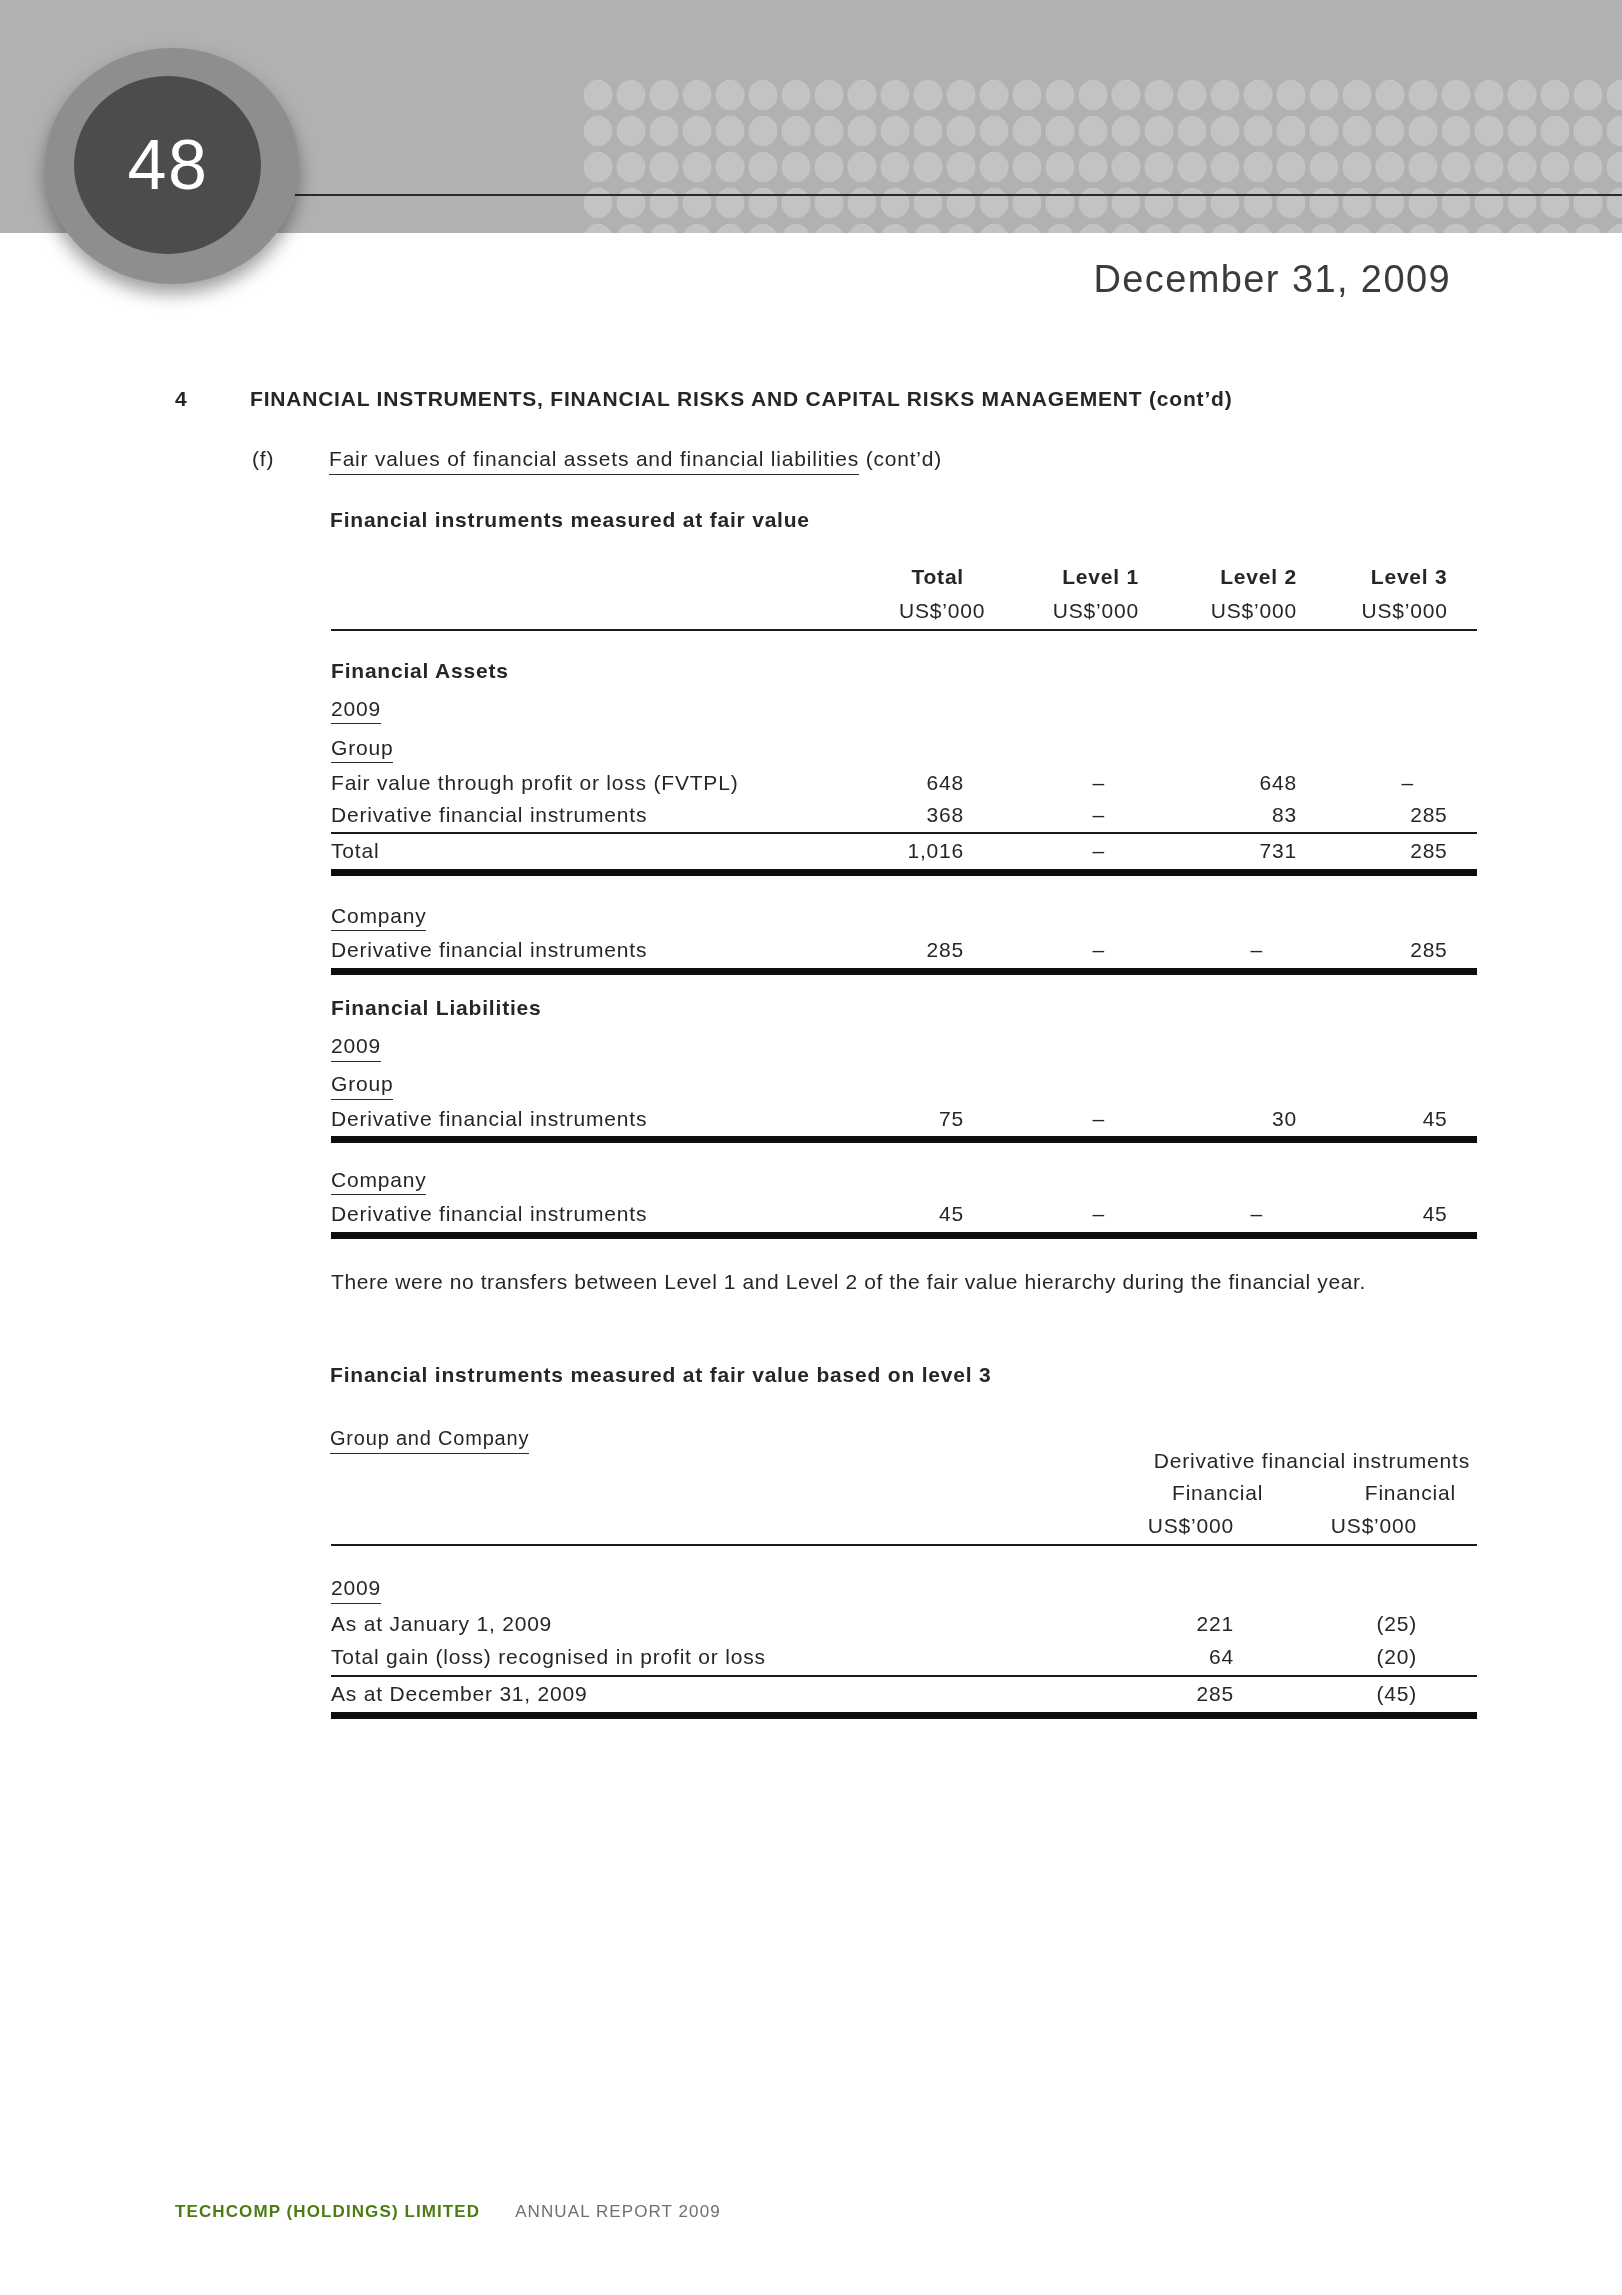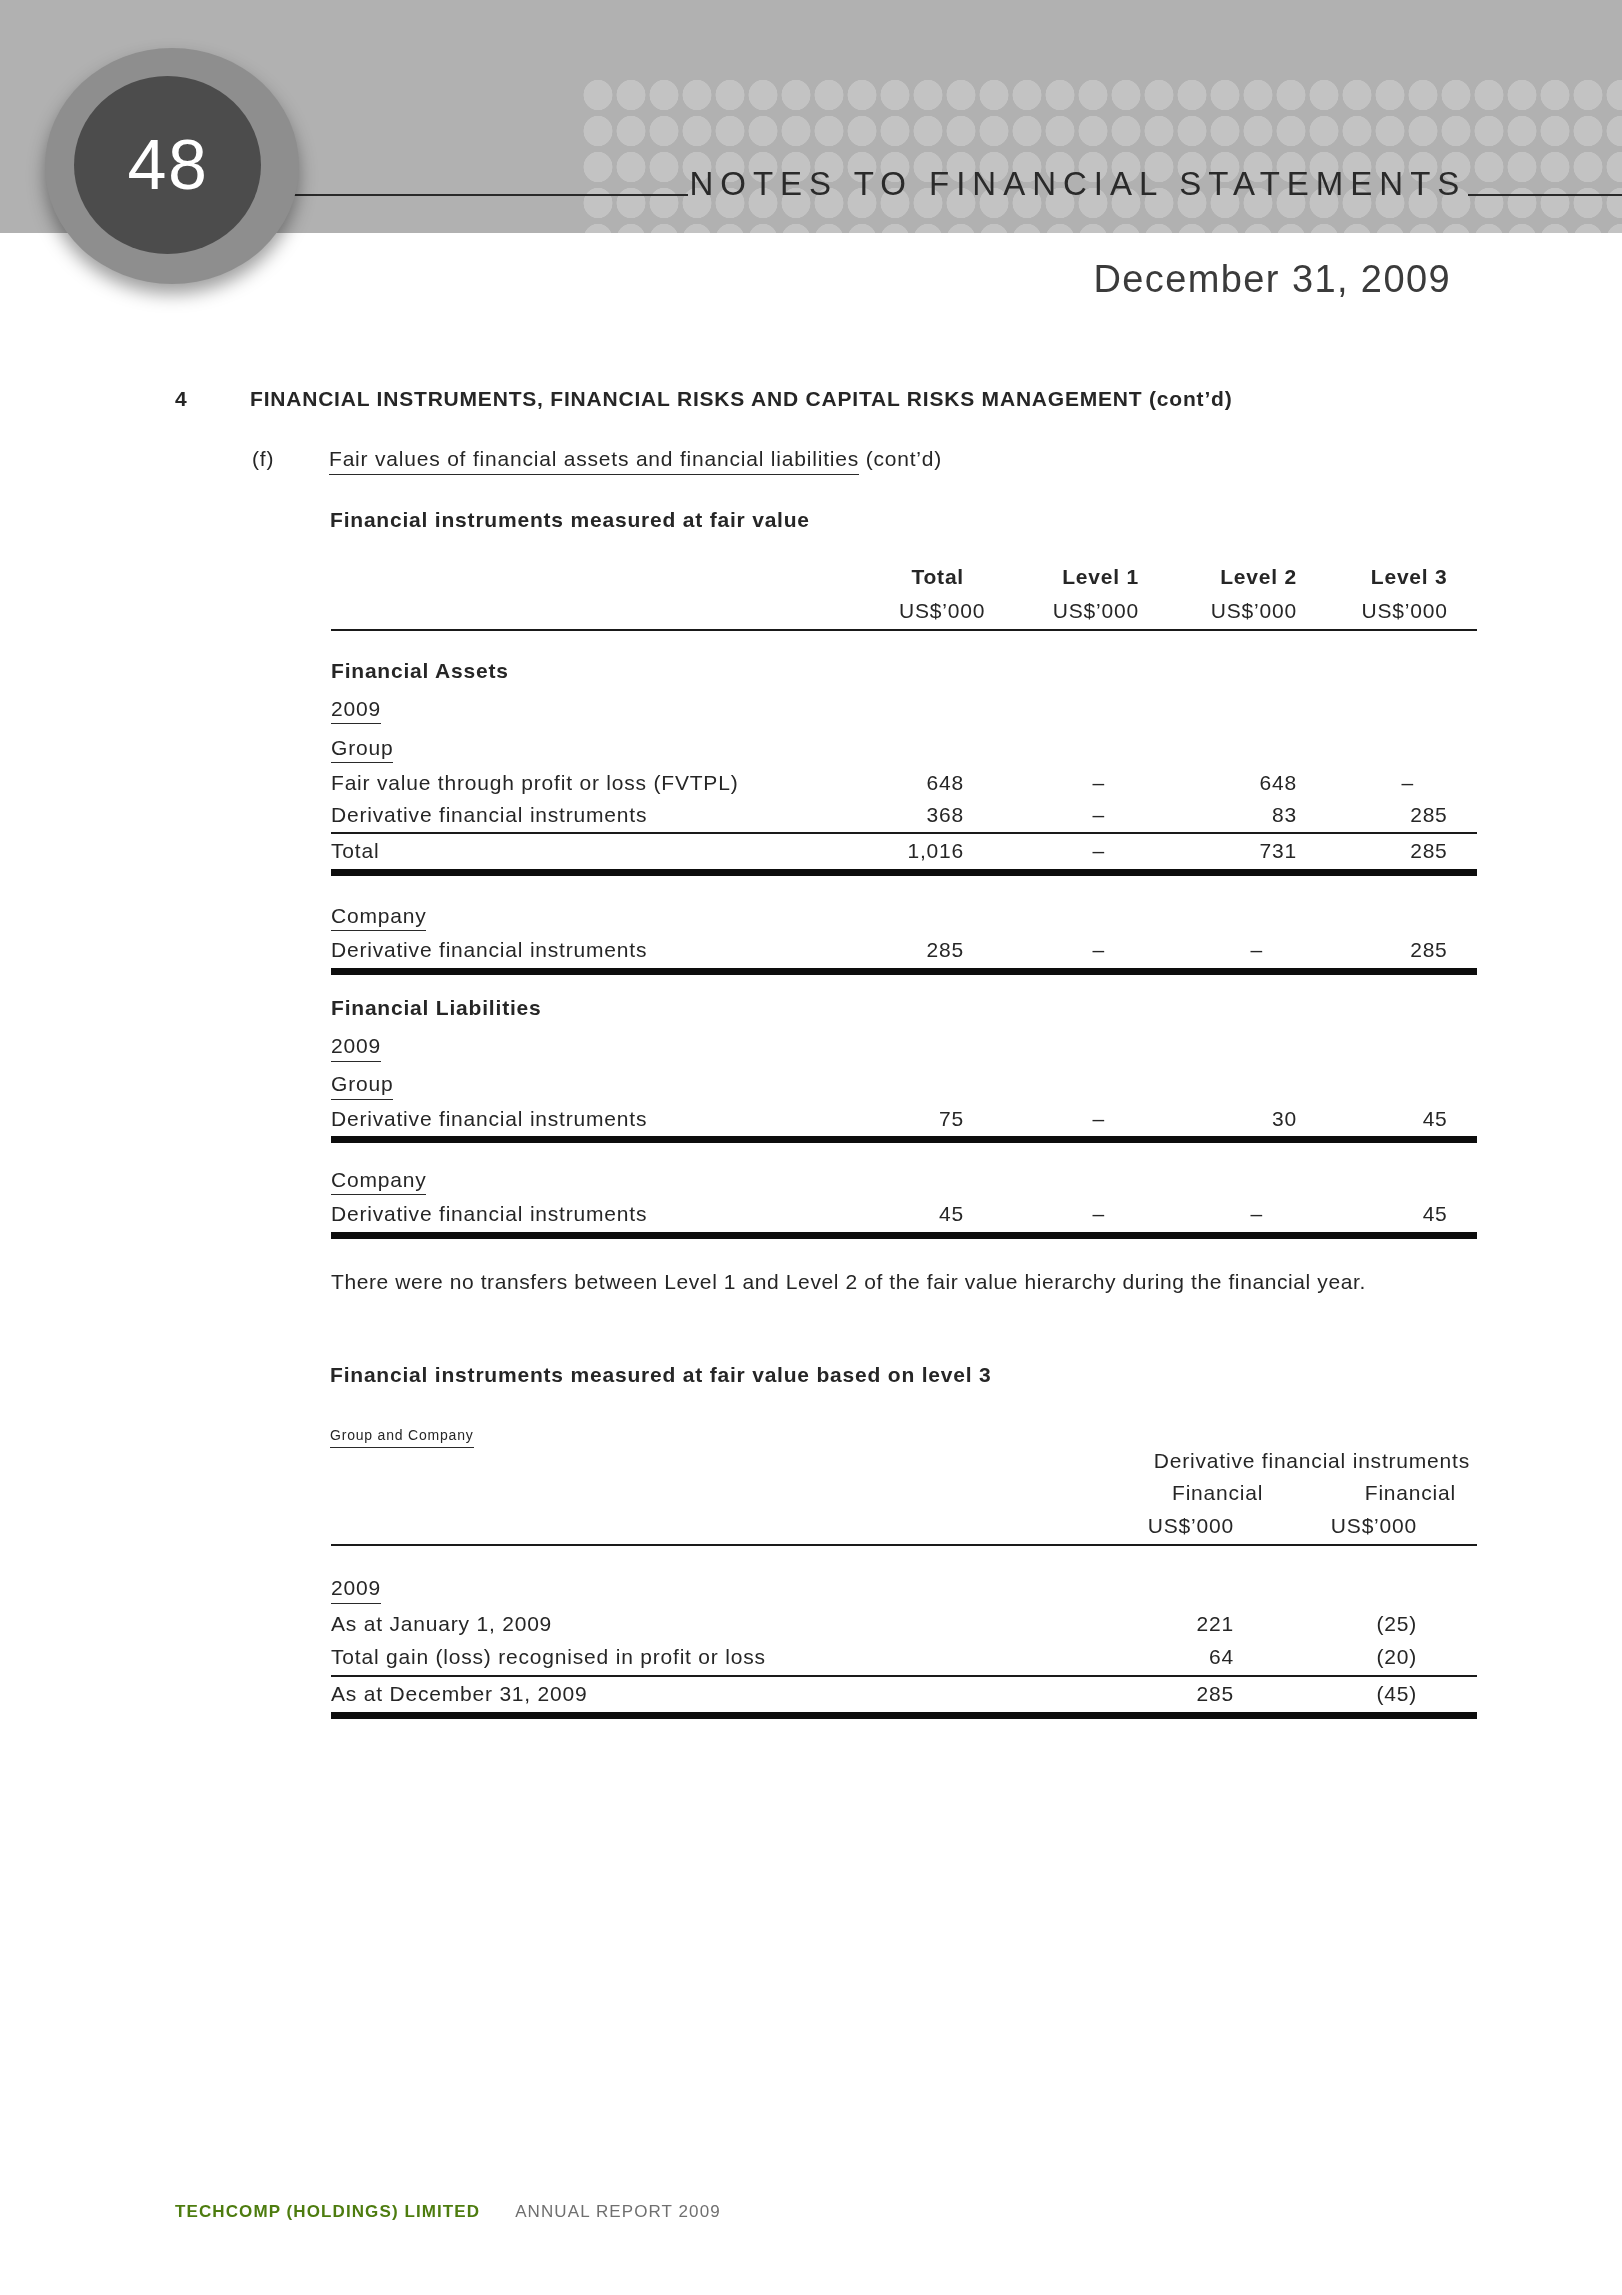--- a/index.html
+++ b/index.html
@@ -55,21 +55,21 @@
   
   .sec4{position:absolute;left:175px;top:387px;font-weight:700;font-size:21px;letter-spacing:0.8px;}
   .sec4 .num{position:absolute;left:0;top:0;}
   .sec4 .ttl{position:absolute;left:75px;top:0;white-space:nowrap;}
   .fsec{position:absolute;left:252px;top:447px;font-size:21px;letter-spacing:0.8px;}
   .fsec .num{position:absolute;left:0;top:0;}
   .fsec .ttl{position:absolute;left:77px;top:0;white-space:nowrap;}
   .u{border-bottom:1.4px solid #2a2a2a;padding-bottom:3.5px;}
   .sub1{position:absolute;left:330px;top:508px;font-weight:700;font-size:21px;letter-spacing:0.8px;}
   .sub2{position:absolute;left:330px;top:1363px;font-weight:700;font-size:21px;letter-spacing:0.8px;}
-  .gc{position:absolute;left:330px;top:1427px;font-size:14px;letter-spacing:0.8px;}
+  .gc{position:absolute;left:330px;top:1427px;font-size:20px;letter-spacing:0.8px;}
   .para{
     position:absolute;left:331px;top:1266px;width:1146px;
     font-size:21px;letter-spacing:0.6px;line-height:31px;
     text-align:justify;margin:0;
   }
   
   table{border-collapse:collapse;table-layout:fixed;}
   td{padding:0;vertical-align:bottom;font-size:21px;letter-spacing:0.8px;white-space:nowrap;}
   .t1{position:absolute;left:331px;top:561px;width:1146px;}
   .t2{position:absolute;left:331px;top:1444px;width:1146px;}
@@ -96,21 +96,20 @@
 </style>
 </head>
 <body>
 
 <div class="page">
 
   <div class="banner">
     <div class="dots"></div>
     <div class="title-row">
       <div class="hline left"></div>
-      <div class="banner-title">NOTES TO FINANCIAL STATEMENTS</div>
       <div class="hline right"></div>
     </div>
   </div>
 
   <div class="circle-outer">
     <div class="circle-inner">
       <span class="page-num">48</span>
     </div>
   </div>
 

